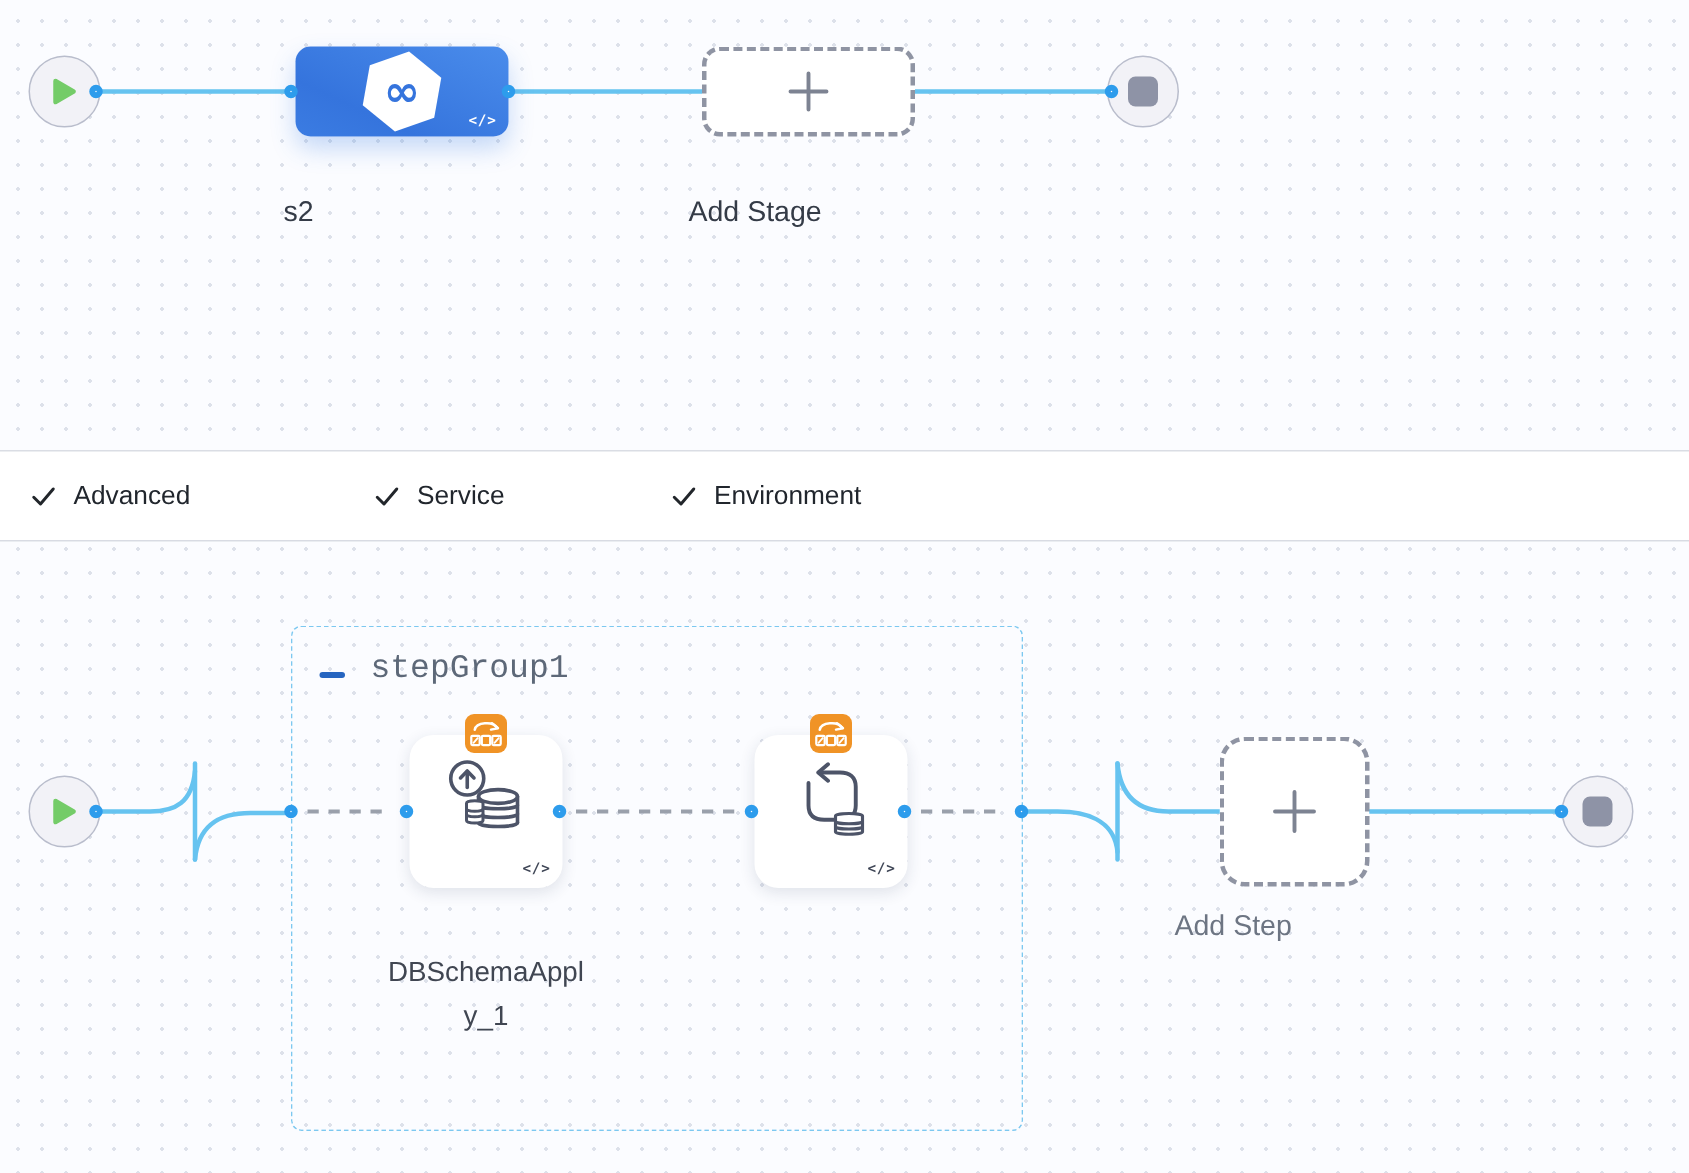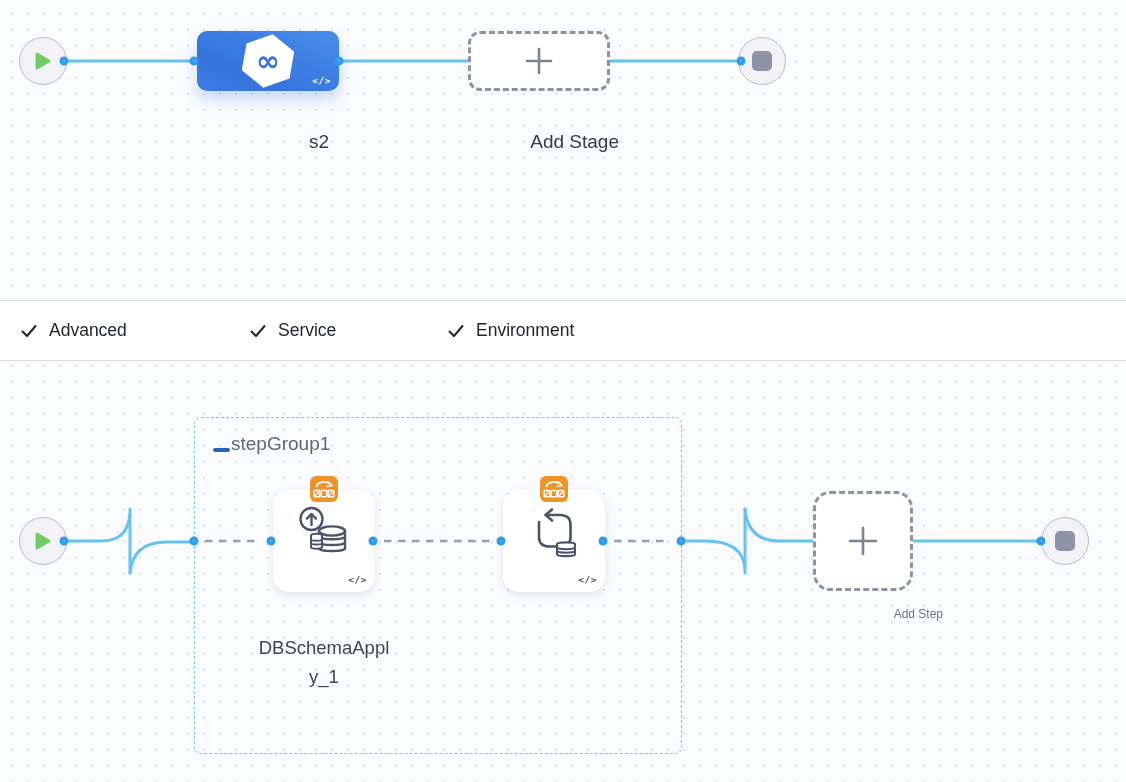--- a/index.html
+++ b/index.html
@@ -22,41 +22,41 @@
     border:1px solid #b9bdcc;display:flex;align-items:center;justify-content:center;z-index:3;}
   .stop-square{width:20px;height:20px;border-radius:5px;background:#8e93a6;}
   .stage-node{position:absolute;left:197px;top:31px;width:142px;height:60px;border-radius:10px;
     background:linear-gradient(205deg,#4a8ceb 0%,#3574dd 70%,#3b7ce2 100%);
     box-shadow:0 8px 16px rgba(59,125,226,.28);z-index:3;display:flex;align-items:center;justify-content:center;}
   .code-glyph{position:absolute;right:8px;bottom:5px;font-size:9.5px;font-weight:bold;
     letter-spacing:.5px;color:#fff;font-family:"DejaVu Sans Mono",monospace;}
   .card .code-glyph{color:#3f4656;bottom:7px;}
   .add-box{position:absolute;background:#fff;border:3px dashed #8f94a3;display:flex;
     align-items:center;justify-content:center;z-index:3;}
-  .node-label{position:absolute;text-align:right;font-size:19px;color:#343b47;z-index:3;}
+  .node-label{position:absolute;text-align:left;font-size:19px;color:#343b47;z-index:3;}
   .muted-label{color:#6d7583;}
   .step-label{position:absolute;text-align:center;font-size:18.5px;line-height:29px;color:#404652;z-index:3;margin-top:24px;}
   
   .tabbar{position:absolute;left:0;top:300px;width:1126px;height:61px;background:#fff;
     border-top:1px solid #dadde4;border-bottom:1px solid #d8dbe3;z-index:5;}
   .tab{position:absolute;top:0;height:100%;display:flex;align-items:center;gap:11px;
     padding:0 25px;font-size:17.5px;color:#21262d;cursor:pointer;}
   .tab .check{width:18px;height:18px;stroke:#22262b;stroke-width:2;fill:none;
     stroke-linecap:round;stroke-linejoin:round;}
   .tab .underline{display:none;position:absolute;left:0;bottom:0;width:100%;height:4.5px;
     background:var(--underline_blue);border-radius:2px;}
   .tab.active{font-weight:bold;}
   .tab.active .underline{display:block;}
   
   .group-box{position:absolute;left:194px;top:417px;width:488px;height:337px;
     border:1.5px dashed var(--group_border);border-radius:7px;z-index:2;}
   .collapse-btn{position:absolute;left:213px;top:443px;width:17px;height:14px;z-index:3;cursor:pointer;}
   .collapse-btn::after{content:"";position:absolute;left:0;top:5px;width:17px;height:3.5px;
     border-radius:2px;background:var(--underline_blue);}
-  .group-label{position:absolute;left:231px;top:433px;font-size:19px;color:#5d6878;z-index:3;}
+  .group-label{position:absolute;left:247px;top:433px;font-size:22px;color:#5d6878;z-index:3;font-family:Liberation Mono, monospace;}
   .card{position:absolute;top:490px;width:102px;height:102px;background:#fff;border-radius:16px;
     box-shadow:0 3px 10px rgba(30,50,80,.12);z-index:3;}
   .badge{position:absolute;left:50%;top:-14px;transform:translateX(-50%);z-index:4;}
   .step-icon{position:absolute;left:50%;top:15px;transform:translateX(-50%);}
   .icon-stroke{stroke:#4d5468;fill:none;stroke-linecap:round;stroke-linejoin:round;}
 </style>
 </head>
 <body>
 
 <div class="screen">
@@ -208,21 +208,21 @@
   </div>
 
   <div class="circle-btn" style="left:1041px;top:517px;">
     <div class="stop-square"></div>
   </div>
 
   <div class="step-label" style="left:234px;top:609px;width:180px;">
     <span>DBSchemaAppl</span><br>
     <span>y_1</span>
   </div>
-  <div class="node-label muted-label" style="left:783px;top:607px;width:160px;font-size:12px;">Add Step</div>
+  <div class="node-label muted-label" style="left:783px;top:607px;width:160px;font-size:19px;">Add Step</div>
 
   <div class="port" style="left:64px;top:541px;"></div>
   <div class="port" style="left:194px;top:541px;"></div>
   <div class="port" style="left:271px;top:541px;"></div>
   <div class="port" style="left:373px;top:541px;"></div>
   <div class="port" style="left:501px;top:541px;"></div>
   <div class="port" style="left:603px;top:541px;"></div>
   <div class="port" style="left:681px;top:541px;"></div>
   <div class="port" style="left:1041px;top:541px;"></div>
 

